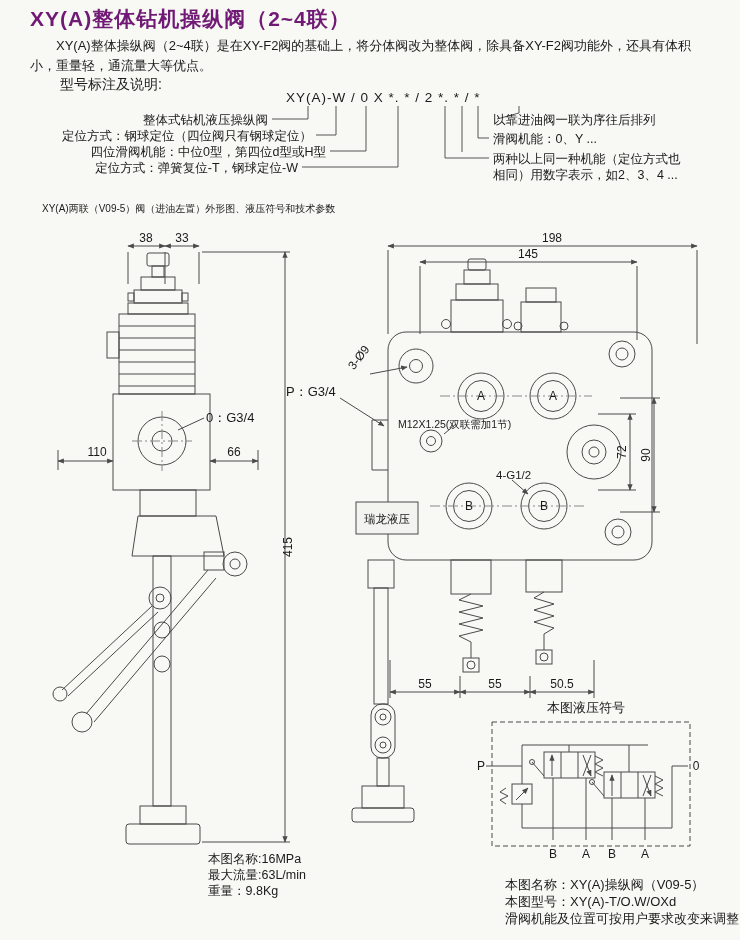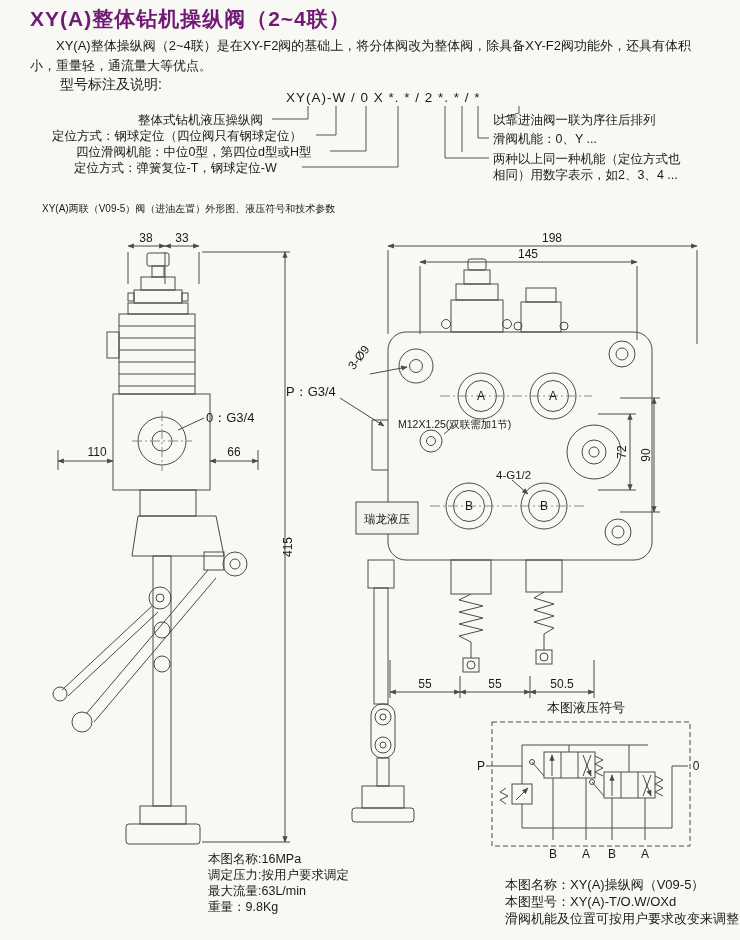--- a/index.html
+++ b/index.html
@@ -10,21 +10,21 @@
     font-family:"Liberation Sans","DejaVu Sans",sans-serif;
     color:#1a1a1a;
     overflow:hidden;
   }
   .txt { position:absolute; z-index:2; white-space:nowrap; }
   .title { font-size:21px; font-weight:bold; color:#701a75; letter-spacing:1px; }
   .intro { font-size:13px; line-height:1.5; white-space:normal; text-indent:2em; width:678px; }
   .model-label { font-size:14px; }
   .model-code { font-size:13.5px; letter-spacing:1px; }
   .callout { font-size:12.5px; }
-  .ra { text-align:left; }
+  .ra { text-align:right; }
   .caption { font-size:10px; }
   .sym-caption { font-size:13px; }
   .tech { font-size:12.5px; line-height:16px; white-space:normal; }
   .fig-info { font-size:13px; line-height:17px; }
   #art { position:absolute; left:0; top:0; z-index:1; }
   svg text { font-family:"Liberation Sans","DejaVu Sans",sans-serif; fill:#1a1a1a; font-size:12px; }
   svg text.big { font-size:13px; }
   svg text.small { font-size:10.5px; }
   svg text.mid { font-size:11.5px; }
 </style>
@@ -288,21 +288,20 @@
 <div class="txt callout" style="left:493px; top:131px;">滑阀机能：0、Y ...</div>
 <div class="txt callout" style="left:493px; top:151px;">两种以上同一种机能（定位方式也</div>
 <div class="txt callout" style="left:493px; top:167px;">相同）用数字表示，如2、3、4 ...</div>
 
 <div class="txt caption" style="left:42px; top:202px;">XY(A)两联（V09-5）阀（进油左置）外形图、液压符号和技术参数</div>
 
 <div class="txt sym-caption" style="left:547px; top:699px;">本图液压符号</div>
 
 <div class="txt tech" style="left:208px; top:851px; width:200px;">
   <div>本图名称:16MPa</div>
-  <div>调定压力:按用户要求调定</div>
   <div>最大流量:63L/min</div>
   <div>重量：9.8Kg</div>
 </div>
 
 <div class="txt fig-info" style="left:505px; top:876px;">
   <div>本图名称：XY(A)操纵阀（V09-5）</div>
   <div>本图型号：XY(A)-T/O.W/OXd</div>
   <div>滑阀机能及位置可按用户要求改变来调整！</div>
 </div>
 

